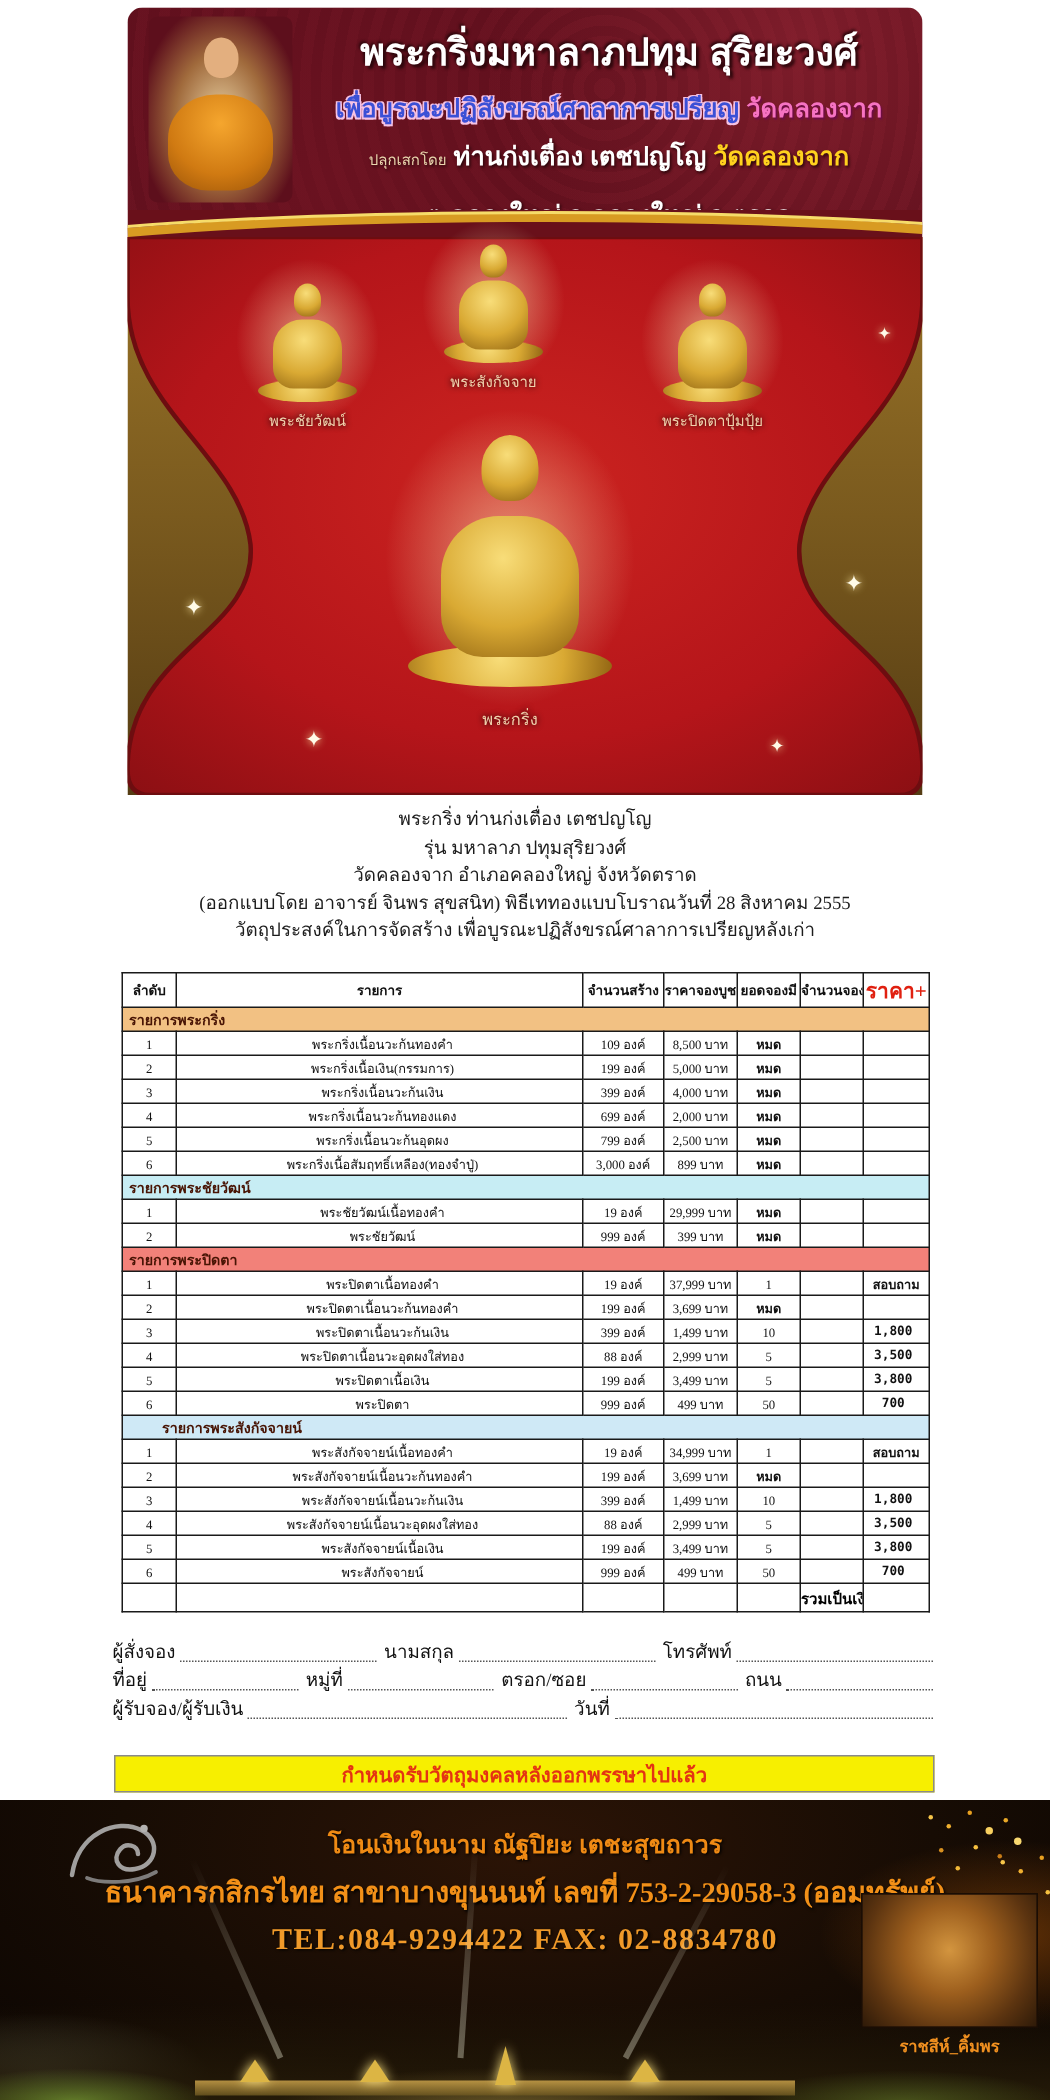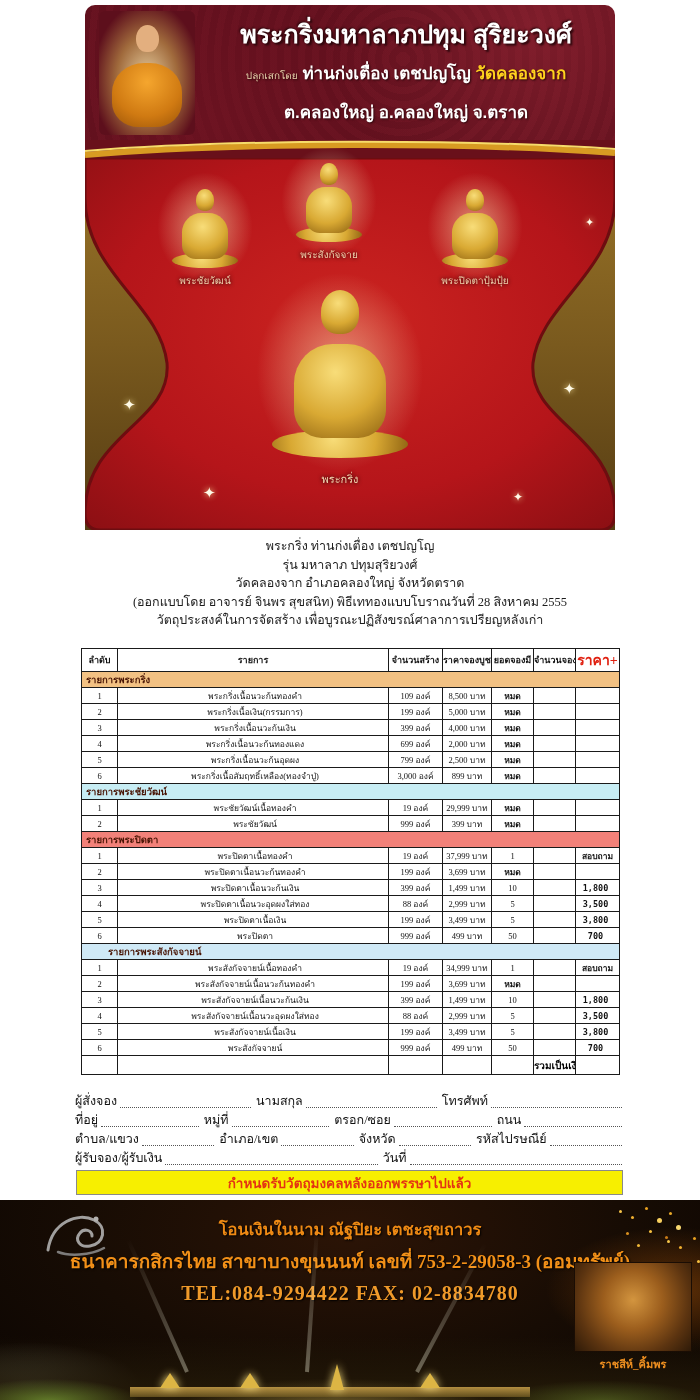--- a/index.html
+++ b/index.html
@@ -155,20 +155,21 @@
 <div class="page">
 
   <div class="poster">
     <div class="band">
       <div class="monk">
         <div class="monk-head"></div>
         <div class="monk-body"></div>
       </div>
       <div class="band-text">
         <div class="t1">พระกริ่งมหาลาภปทุม สุริยะวงศ์</div>
+        <div class="t2"><span>เพื่อบูรณะปฏิสังขรณ์ศาลาการเปรียญ</span> <span class="temple-pink">วัดคลองจาก</span></div>
         <div class="t3"><span class="pre">ปลุกเสกโดย</span> <span>ท่านก่งเตื่อง เตชปญโญ</span> <span class="temple-yellow">วัดคลองจาก</span></div>
         <div class="t4">ต.คลองใหญ่ อ.คลองใหญ่ จ.ตราด</div>
       </div>
     </div>
 
     <div class="swoosh">
       <svg width="530" height="18" viewBox="0 0 530 18">
         <rect width="530" height="18" fill="#69101a"></rect>
         <path d="M0,15 C150,2 380,2 530,13" stroke="#d89b22" stroke-width="6" fill="none"></path>
         <path d="M0,11 C150,-1 380,-1 530,9" stroke="#f6dc6a" stroke-width="2" fill="none"></path>
@@ -483,30 +484,20 @@
         <span class="f-label">ที่อยู่</span>
         <span class="f-dots"></span>
         <span class="f-label">หมู่ที่</span>
         <span class="f-dots"></span>
         <span class="f-label">ตรอก/ซอย</span>
         <span class="f-dots"></span>
         <span class="f-label">ถนน</span>
         <span class="f-dots"></span>
       </div>
       <div class="form-line">
-        <span class="f-label">ตำบล/แขวง</span>
-        <span class="f-dots"></span>
-        <span class="f-label">อำเภอ/เขต</span>
-        <span class="f-dots"></span>
-        <span class="f-label">จังหวัด</span>
-        <span class="f-dots"></span>
-        <span class="f-label">รหัสไปรษณีย์</span>
-        <span class="f-dots"></span>
-      </div>
-      <div class="form-line">
         <span class="f-label">ผู้รับจอง/ผู้รับเงิน</span>
         <span class="f-dots"></span>
         <span class="f-label">วันที่</span>
         <span class="f-dots"></span>
       </div>
     </div>
 
   <div class="notice">
     <span>กำหนดรับวัตถุมงคลหลังออกพรรษาไปแล้ว</span>
   </div>

